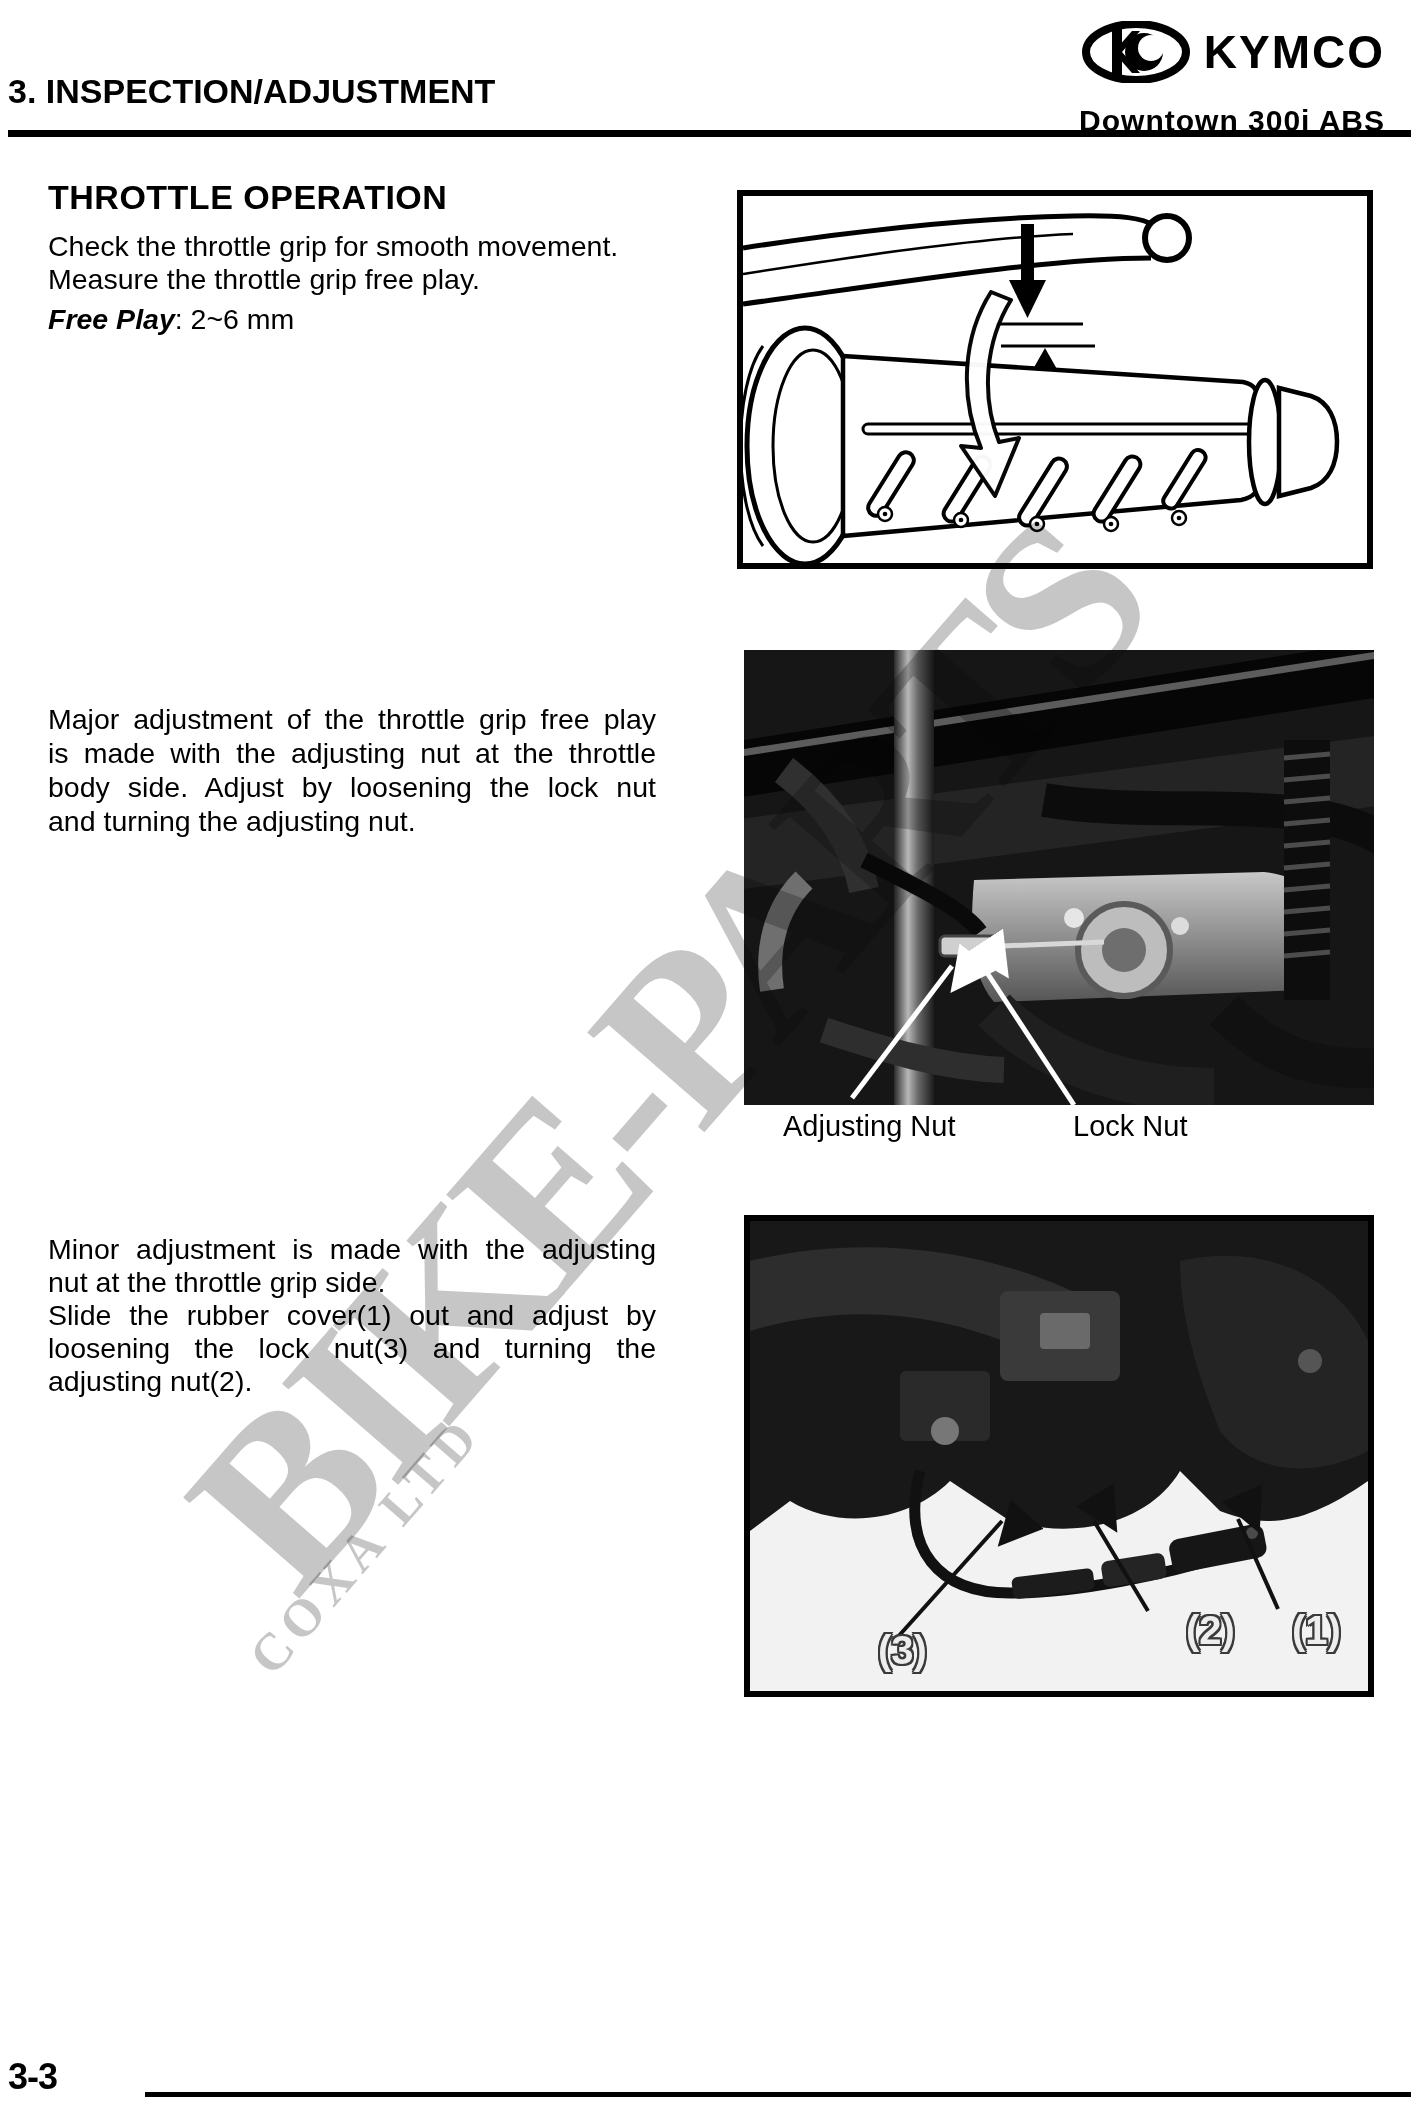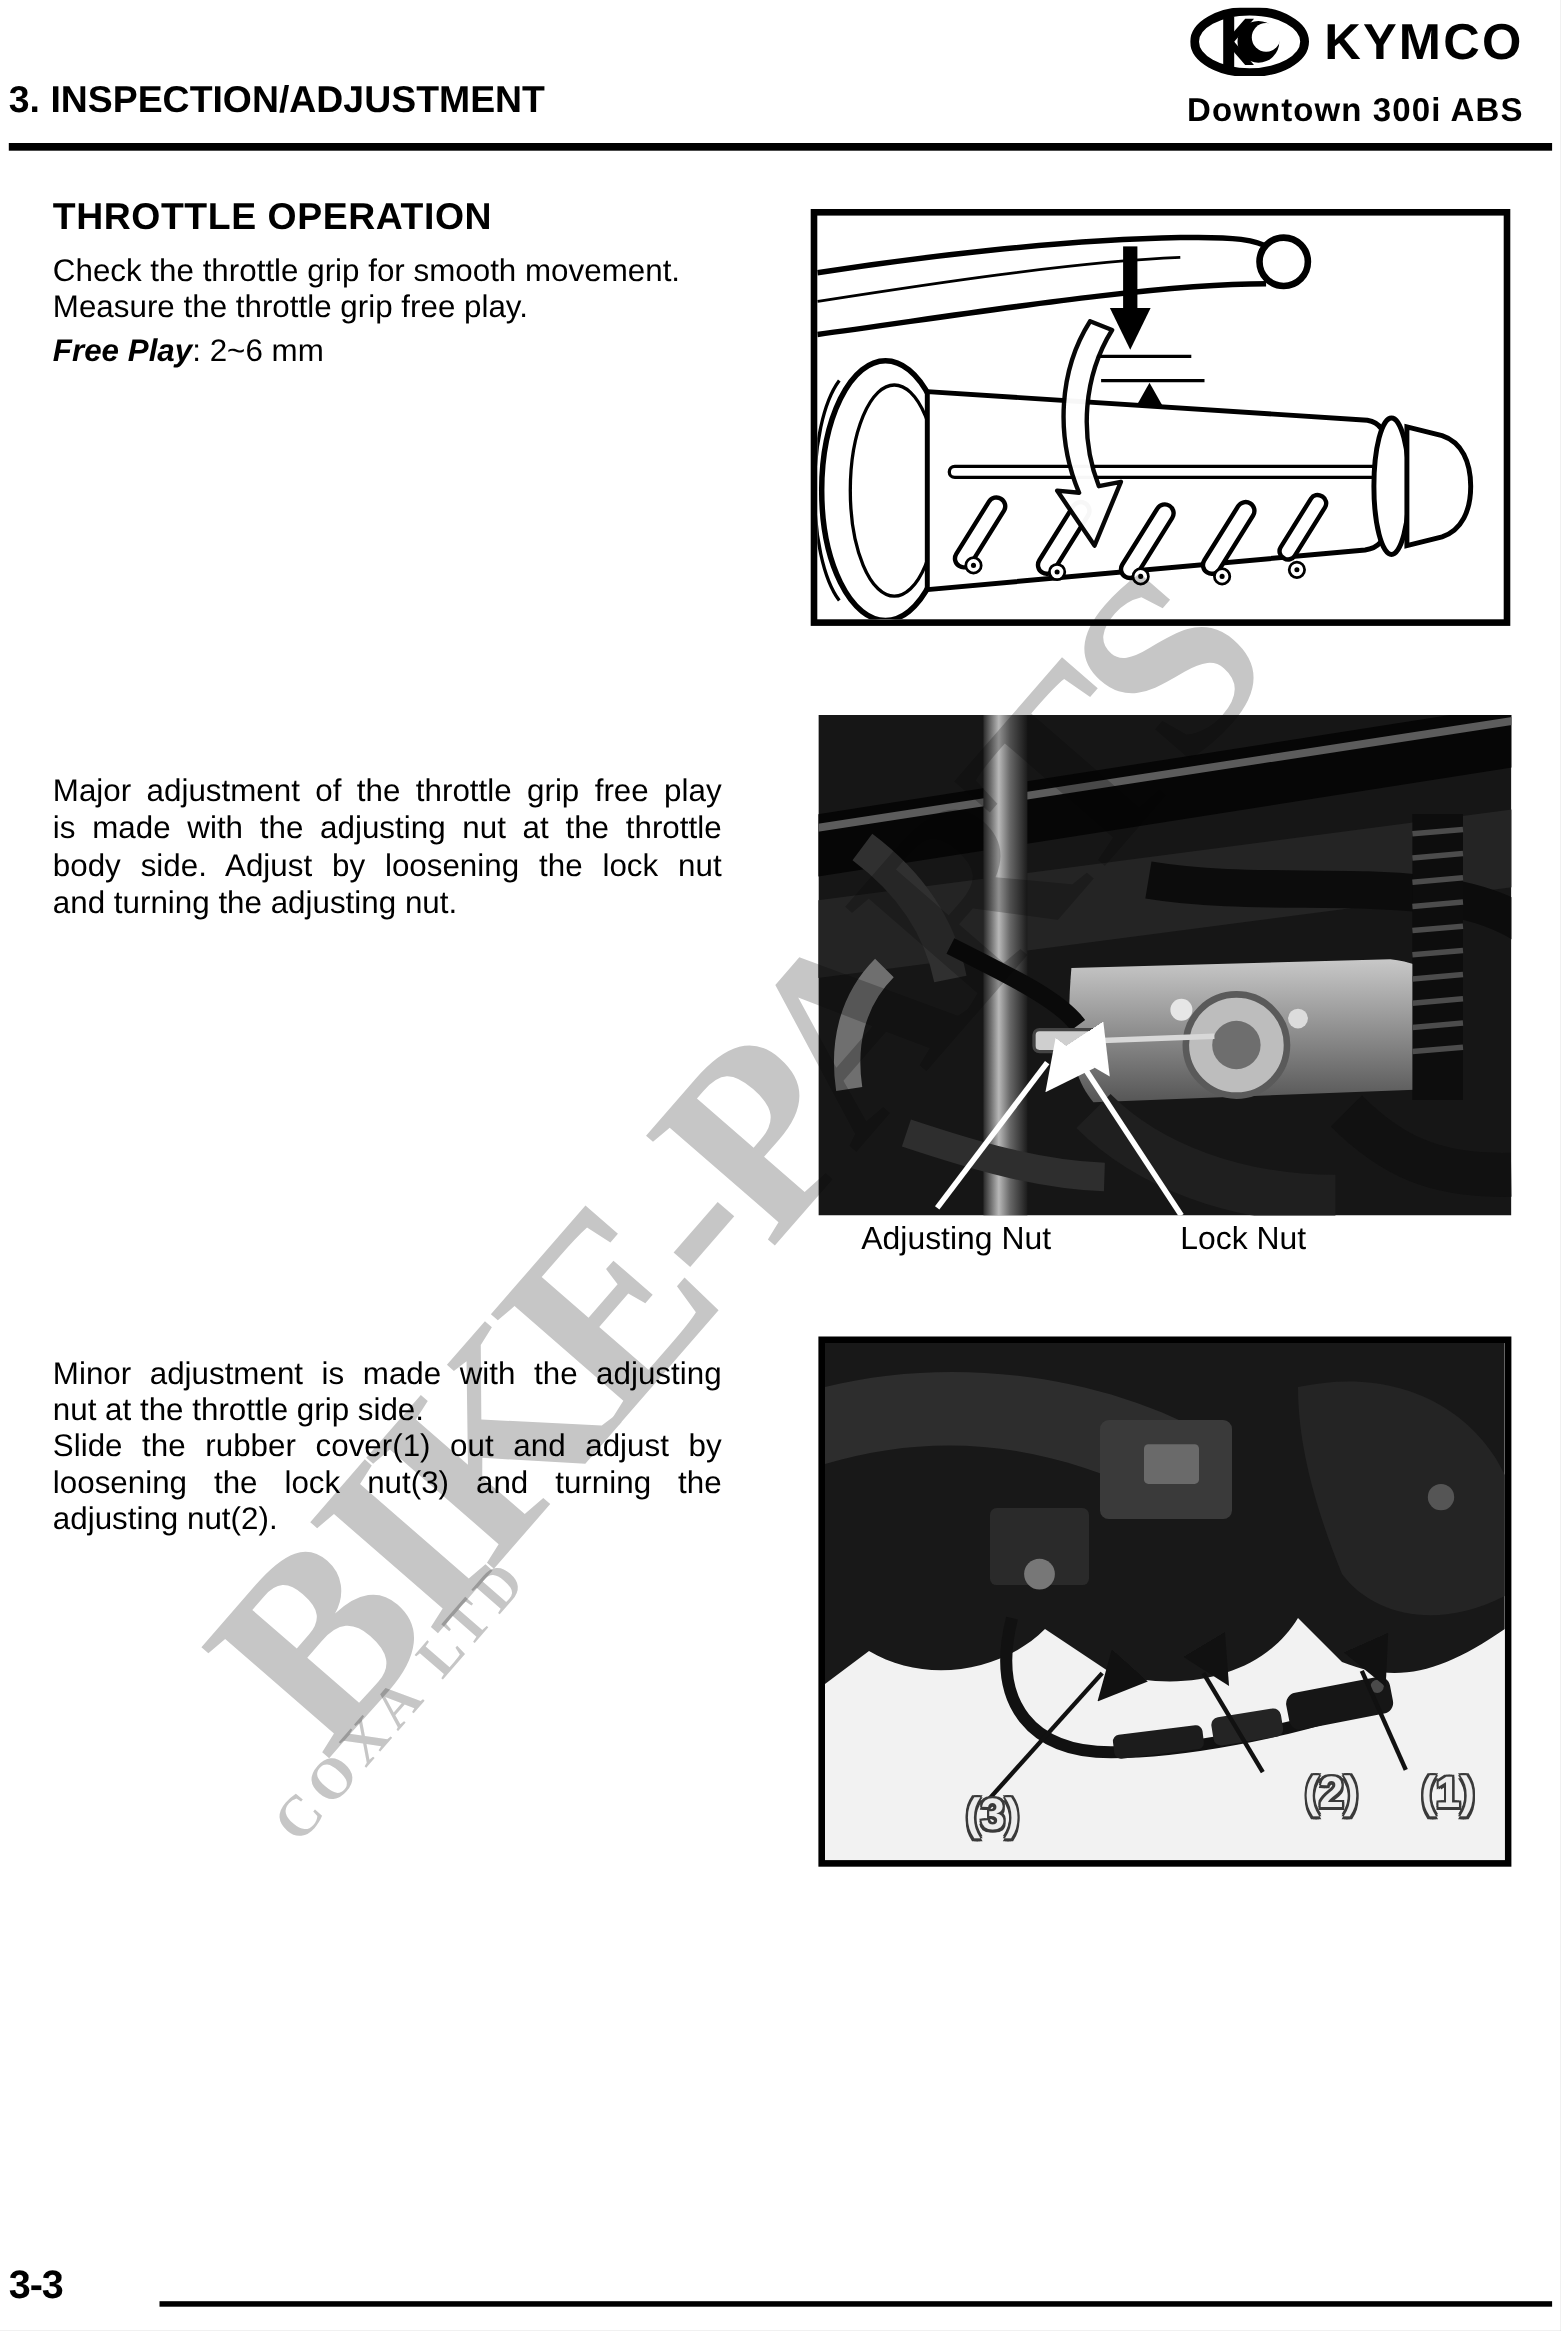--- a/index.html
+++ b/index.html
@@ -5,23 +5,23 @@
   html,body{margin:0;padding:0;background:#777;}
   #page{
     position:relative; width:1419px; height:2119px; background:#ffffff;
     font-family:"Liberation Sans", sans-serif; color:#000; overflow:hidden;
     margin:0 auto;
   }
   .abs{position:absolute;}
 
   
   #section-title{left:8px; top:72px; font-size:34px; font-weight:bold; letter-spacing:0px; white-space:nowrap;}
-  #brand-block{right:34px; top:7px; display:flex; align-items:center; gap:14px;}
+  #brand-block{right:34px; top:21px; display:flex; align-items:center; gap:14px;}
   #brand-text{font-size:46px; font-weight:bold; letter-spacing:2px;}
-  #model-name{right:34px; top:84px; font-size:30px; font-weight:bold; letter-spacing:1px;}
+  #model-name{right:34px; top:104px; font-size:30px; font-weight:bold; letter-spacing:1px;}
   #header-rule{left:8px; top:130px; width:1403px; height:7px; background:#000;}
 
   
   #page-heading{left:48px; top:178px; font-size:34px; font-weight:bold; letter-spacing:0.5px;}
   .bodyline{font-size:28.5px; line-height:33px; white-space:nowrap;}
   #intro{left:48px; top:230px;}
   #spec-line{left:48px; top:303px; font-size:28.5px;}
   #spec-line b{font-weight:bold;font-style:italic;}
 
   .para{left:48px; width:608px;}

